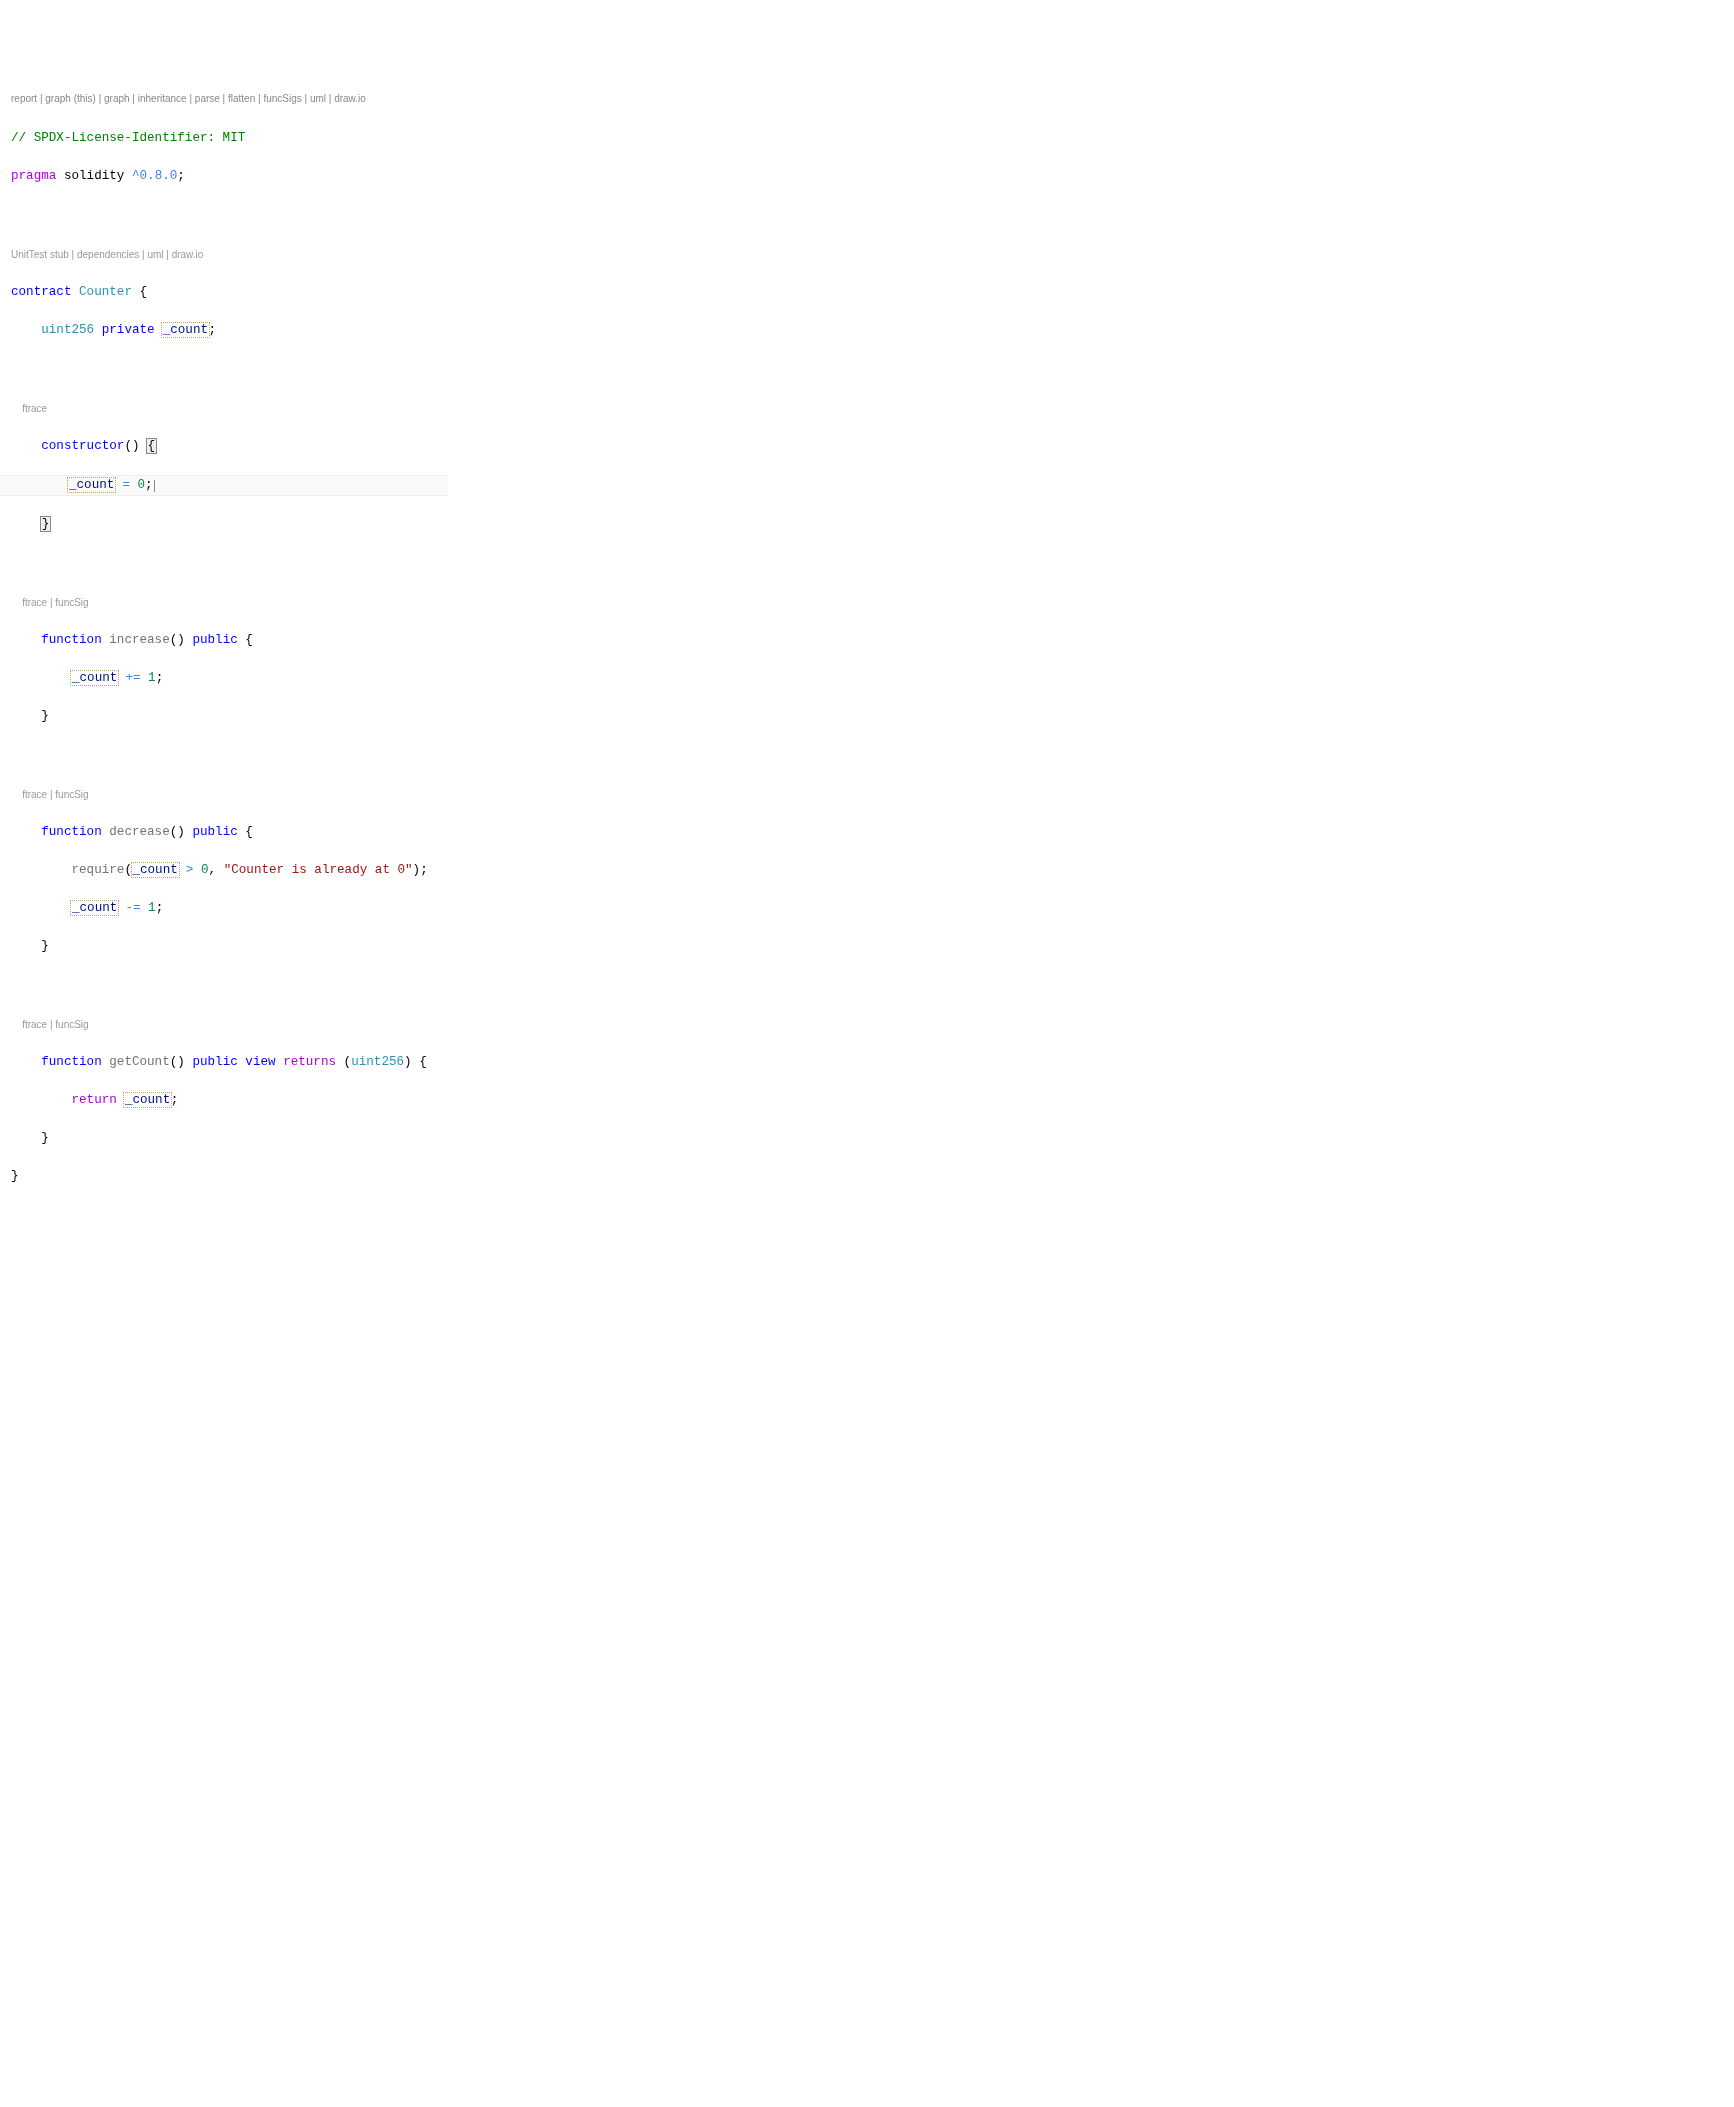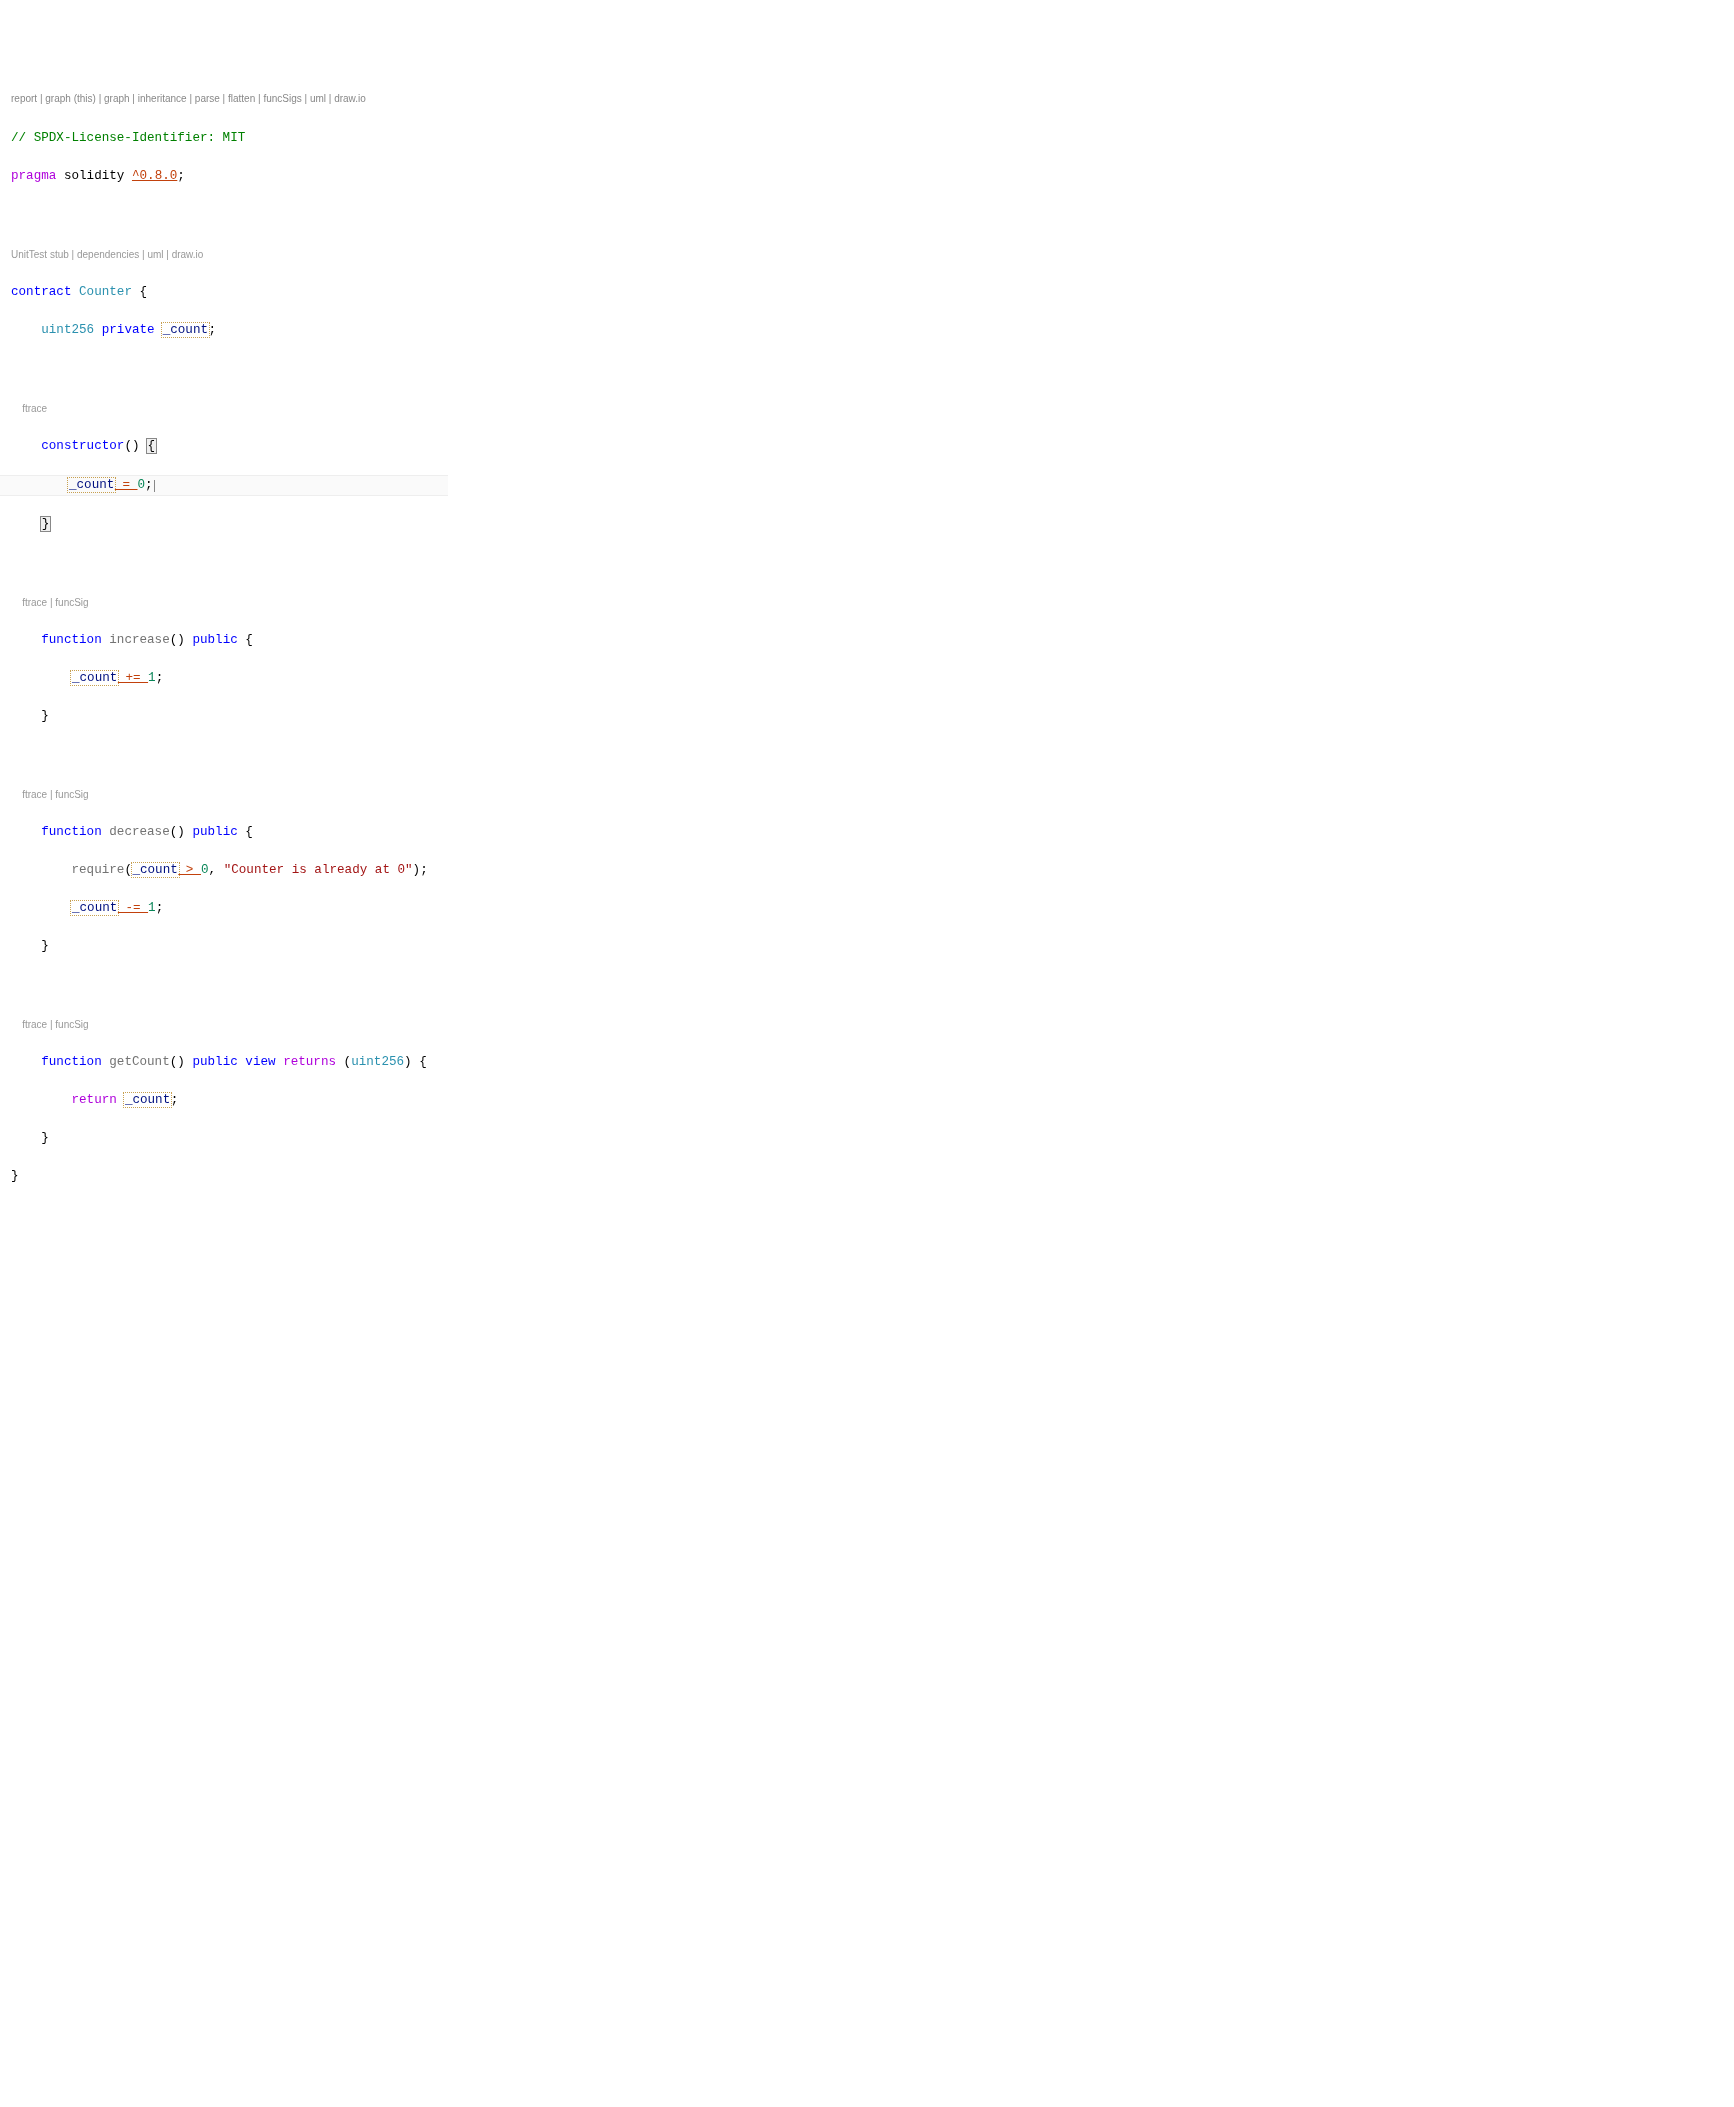--- a/index.html
+++ b/index.html
@@ -37,21 +37,21 @@
     padding: 1.8px 0 0.9px 0;
     margin-top: 2.7px;
   }
   .comment { color: #008000; }
   .keyword { color: #0000ff; }
   .type { color: #2b91af; }
   .func { color: #737373; }
   .ident { color: #001080; }
   .string { color: #a31515; }
   .num { color: #098658; }
-  .op { color: #c2410c; text-decoration: underline; }
+  .op { color: #3b82f6; }
   .punc { color: #000000; }
   .pragma-k { color: #af00db; margin-top: 24px; }
   .pragma-v { color: #000000; }
 
   .state-var {
     border: 0.5px dotted #c8a050;
     padding: 0 0.9px;
     margin: 0 -1.4px;
   }
   .bracket-match {

